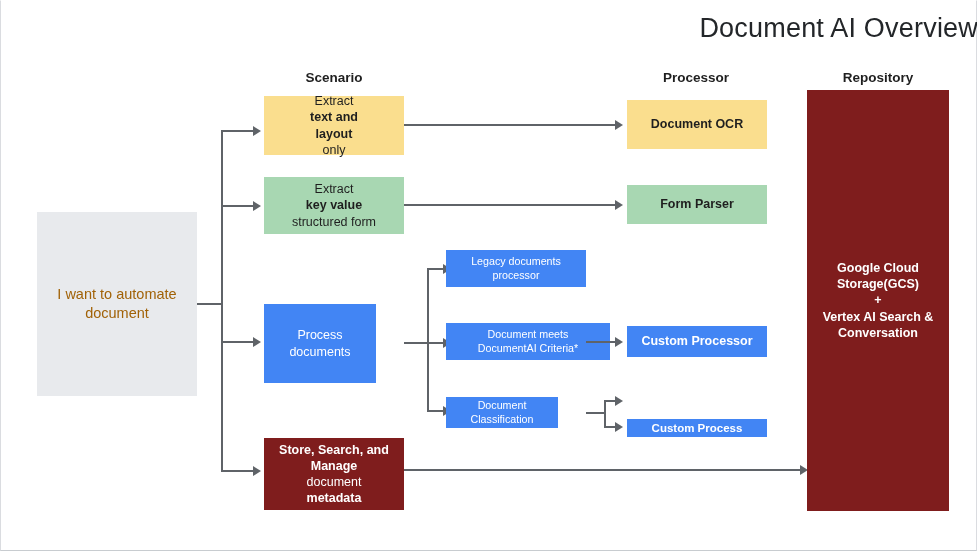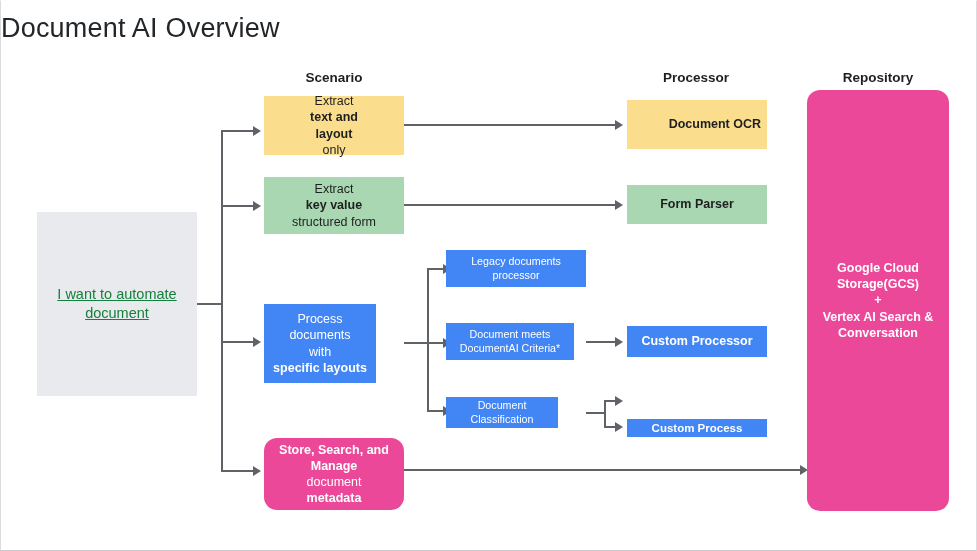--- a/index.html
+++ b/index.html
@@ -14,21 +14,21 @@
     border-left:1px solid #dadce0;
     border-right:1px solid #dadce0;
     border-top:1px solid #ffffff;
     border-bottom:1px solid #c8ccd0;
     background:#ffffff;
   }
   .abs{position:absolute;box-sizing:border-box;}
 
   
   #title{
-    left:0;top:12px;width:977px;text-align:left;
+    left:0;top:12px;width:977px;text-align:right;
     font-size:27px;font-weight:400;letter-spacing:.2px;color:#232629;
   }
 
   
   .colhdr{
     font-size:13.5px;font-weight:700;color:#1f1f1f;text-align:center;
     top:69px;
   }
 
   
@@ -36,22 +36,22 @@
     display:flex;align-items:center;justify-content:center;
     text-align:center;line-height:1.3;
     padding:2px 6px;
   }
   .node span{display:block;}
   .b{font-weight:700;}
 
   .yellow{background:#FADE8E;color:#1f1f1f;}
   .green {background:#A8D7B2;color:#1f1f1f;}
   .blue  {background:#4285F4;color:#ffffff;}
-  .dblue {background:#ec4899;color:#ffffff;border-radius:13px;}
-  .grey  {background:#E8EAED;color:#15803d;text-decoration:underline;}
+  .dblue {background:#7f1d1d;color:#ffffff;}
+  .grey  {background:#E8EAED;color:#a16207;}
   .t13{font-size:12.5px;}
   .t12{font-size:11.5px;}
   .t11{font-size:10.7px;}
   .t15{font-size:14.5px;}
 
   
   .ln{background:#5f6368;position:absolute;}
   .h{height:2px;}
   .v{width:2px;}
   .arw{
@@ -114,24 +114,20 @@
           <span>Extract </span>
           <span class="b">key value</span>
         </span>
       <span>structured form</span>
     </div>
   </div>
 
   <div class="abs node blue t13" style="left:263px;top:303px;width:112px;height:79px;">
     <div>
       <span>Process documents</span>
-      <span>
-          <span>with </span>
-          <span class="b">specific layouts</span>
-        </span>
     </div>
   </div>
 
   <div class="abs node dblue t13" style="left:263px;top:437px;width:140px;height:72px;">
     <div>
       <span class="b">Store, Search, and</span>
       <span>
           <span class="b">Manage</span>
           <span> document</span>
         </span>
@@ -157,42 +153,42 @@
   <div class="abs ln h" style="left:426px;top:409px;width:18px;"></div>
   <div class="abs arw" style="left:442px;top:405px;"></div>
 
   <div class="abs node blue t11" style="left:445px;top:249px;width:140px;height:37px;">
     <div>
       <span>Legacy documents</span>
       <span>processor</span>
     </div>
   </div>
 
-  <div class="abs node blue t11" style="left:445px;top:322px;width:128px;height:37px;">
+  <div class="abs node blue t11" style="left:445px;top:322px;width:164px;height:37px;">
     <div>
       <span>Document meets</span>
       <span>DocumentAI Criteria*</span>
     </div>
   </div>
 
   <div class="abs node blue t11" style="left:445px;top:396px;width:112px;height:31px;">
     <span>Document Classification</span>
   </div>
 
   <div class="abs ln h" style="left:585px;top:340px;width:31px;"></div>
   <div class="abs arw" style="left:614px;top:336px;"></div>
 
   <div class="abs ln h" style="left:585px;top:411px;width:20px;"></div>
   <div class="abs ln v" style="left:603px;top:399px;height:27px;"></div>
   <div class="abs ln h" style="left:603px;top:399px;width:13px;"></div>
   <div class="abs arw" style="left:614px;top:395px;"></div>
   <div class="abs ln h" style="left:603px;top:425px;width:13px;"></div>
   <div class="abs arw" style="left:614px;top:421px;"></div>
 
-  <div class="abs node yellow t13" style="left:626px;top:99px;width:140px;height:49px;justify-content:flex-end;">
+  <div class="abs node yellow t13" style="left:626px;top:99px;width:140px;height:49px;">
     <span class="b">Document OCR</span>
   </div>
 
   <div class="abs node green t13" style="left:626px;top:184px;width:140px;height:39px;">
     <span class="b">Form Parser</span>
   </div>
 
   <div class="abs node blue t13" style="left:626px;top:325px;width:140px;height:31px;">
     <span class="b">Custom Processor</span>
   </div>

